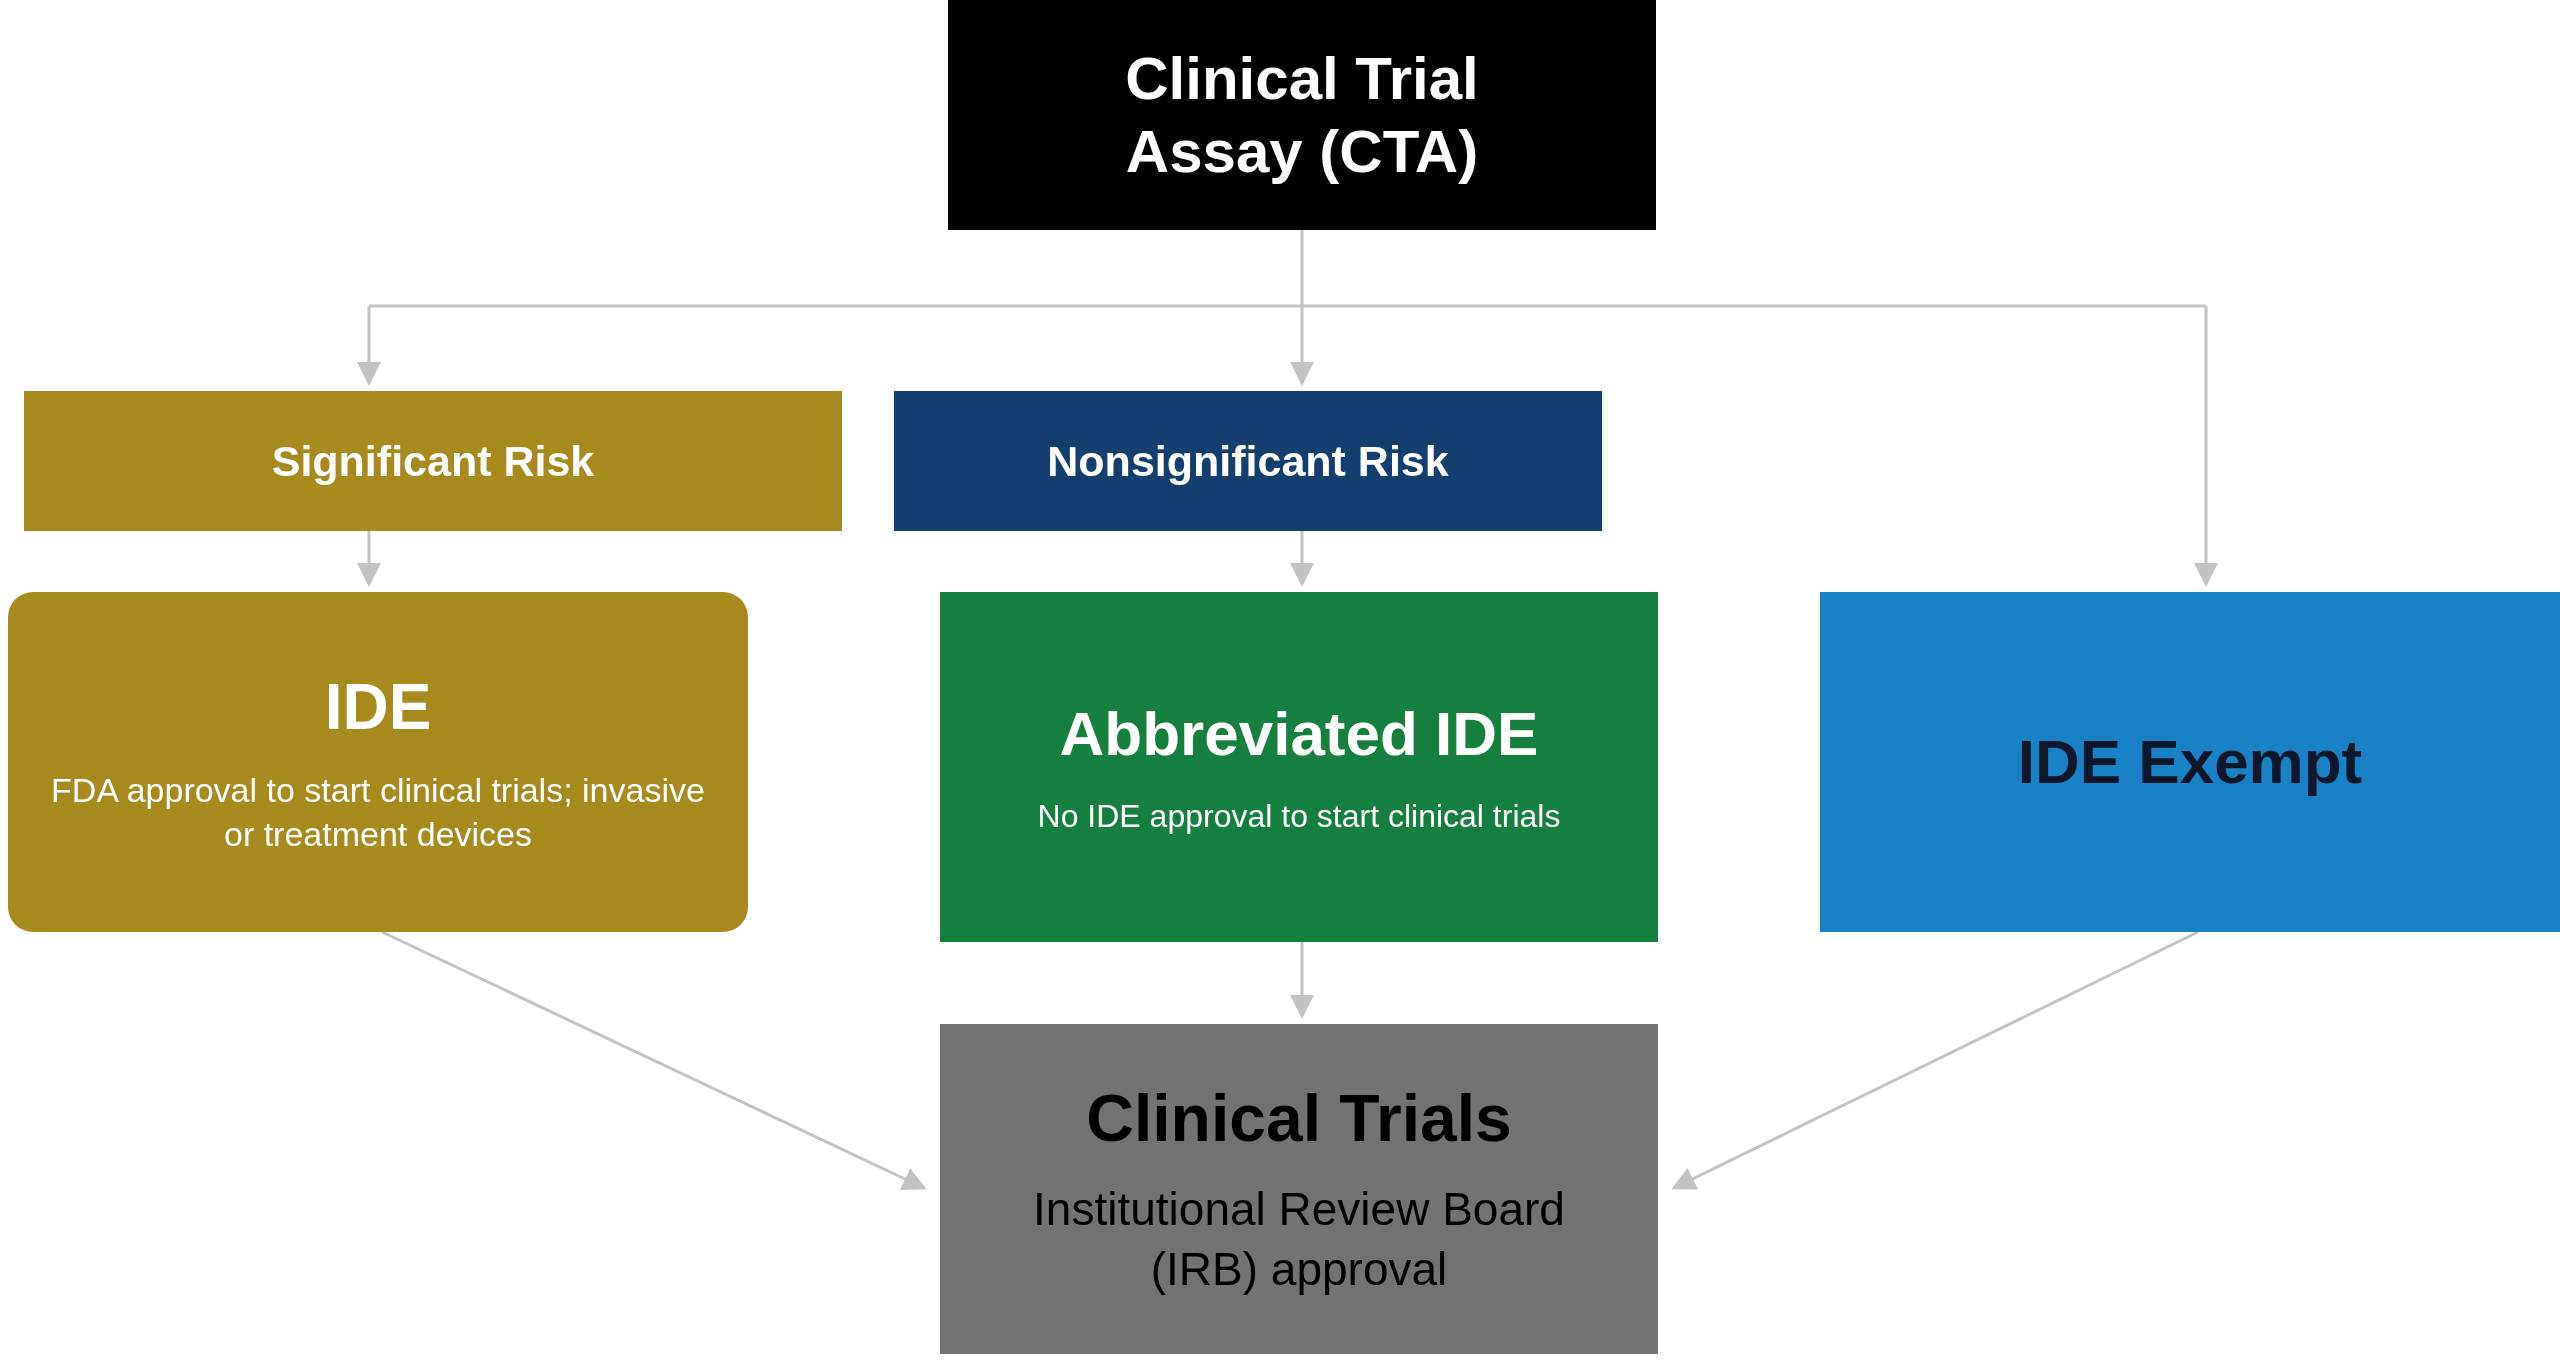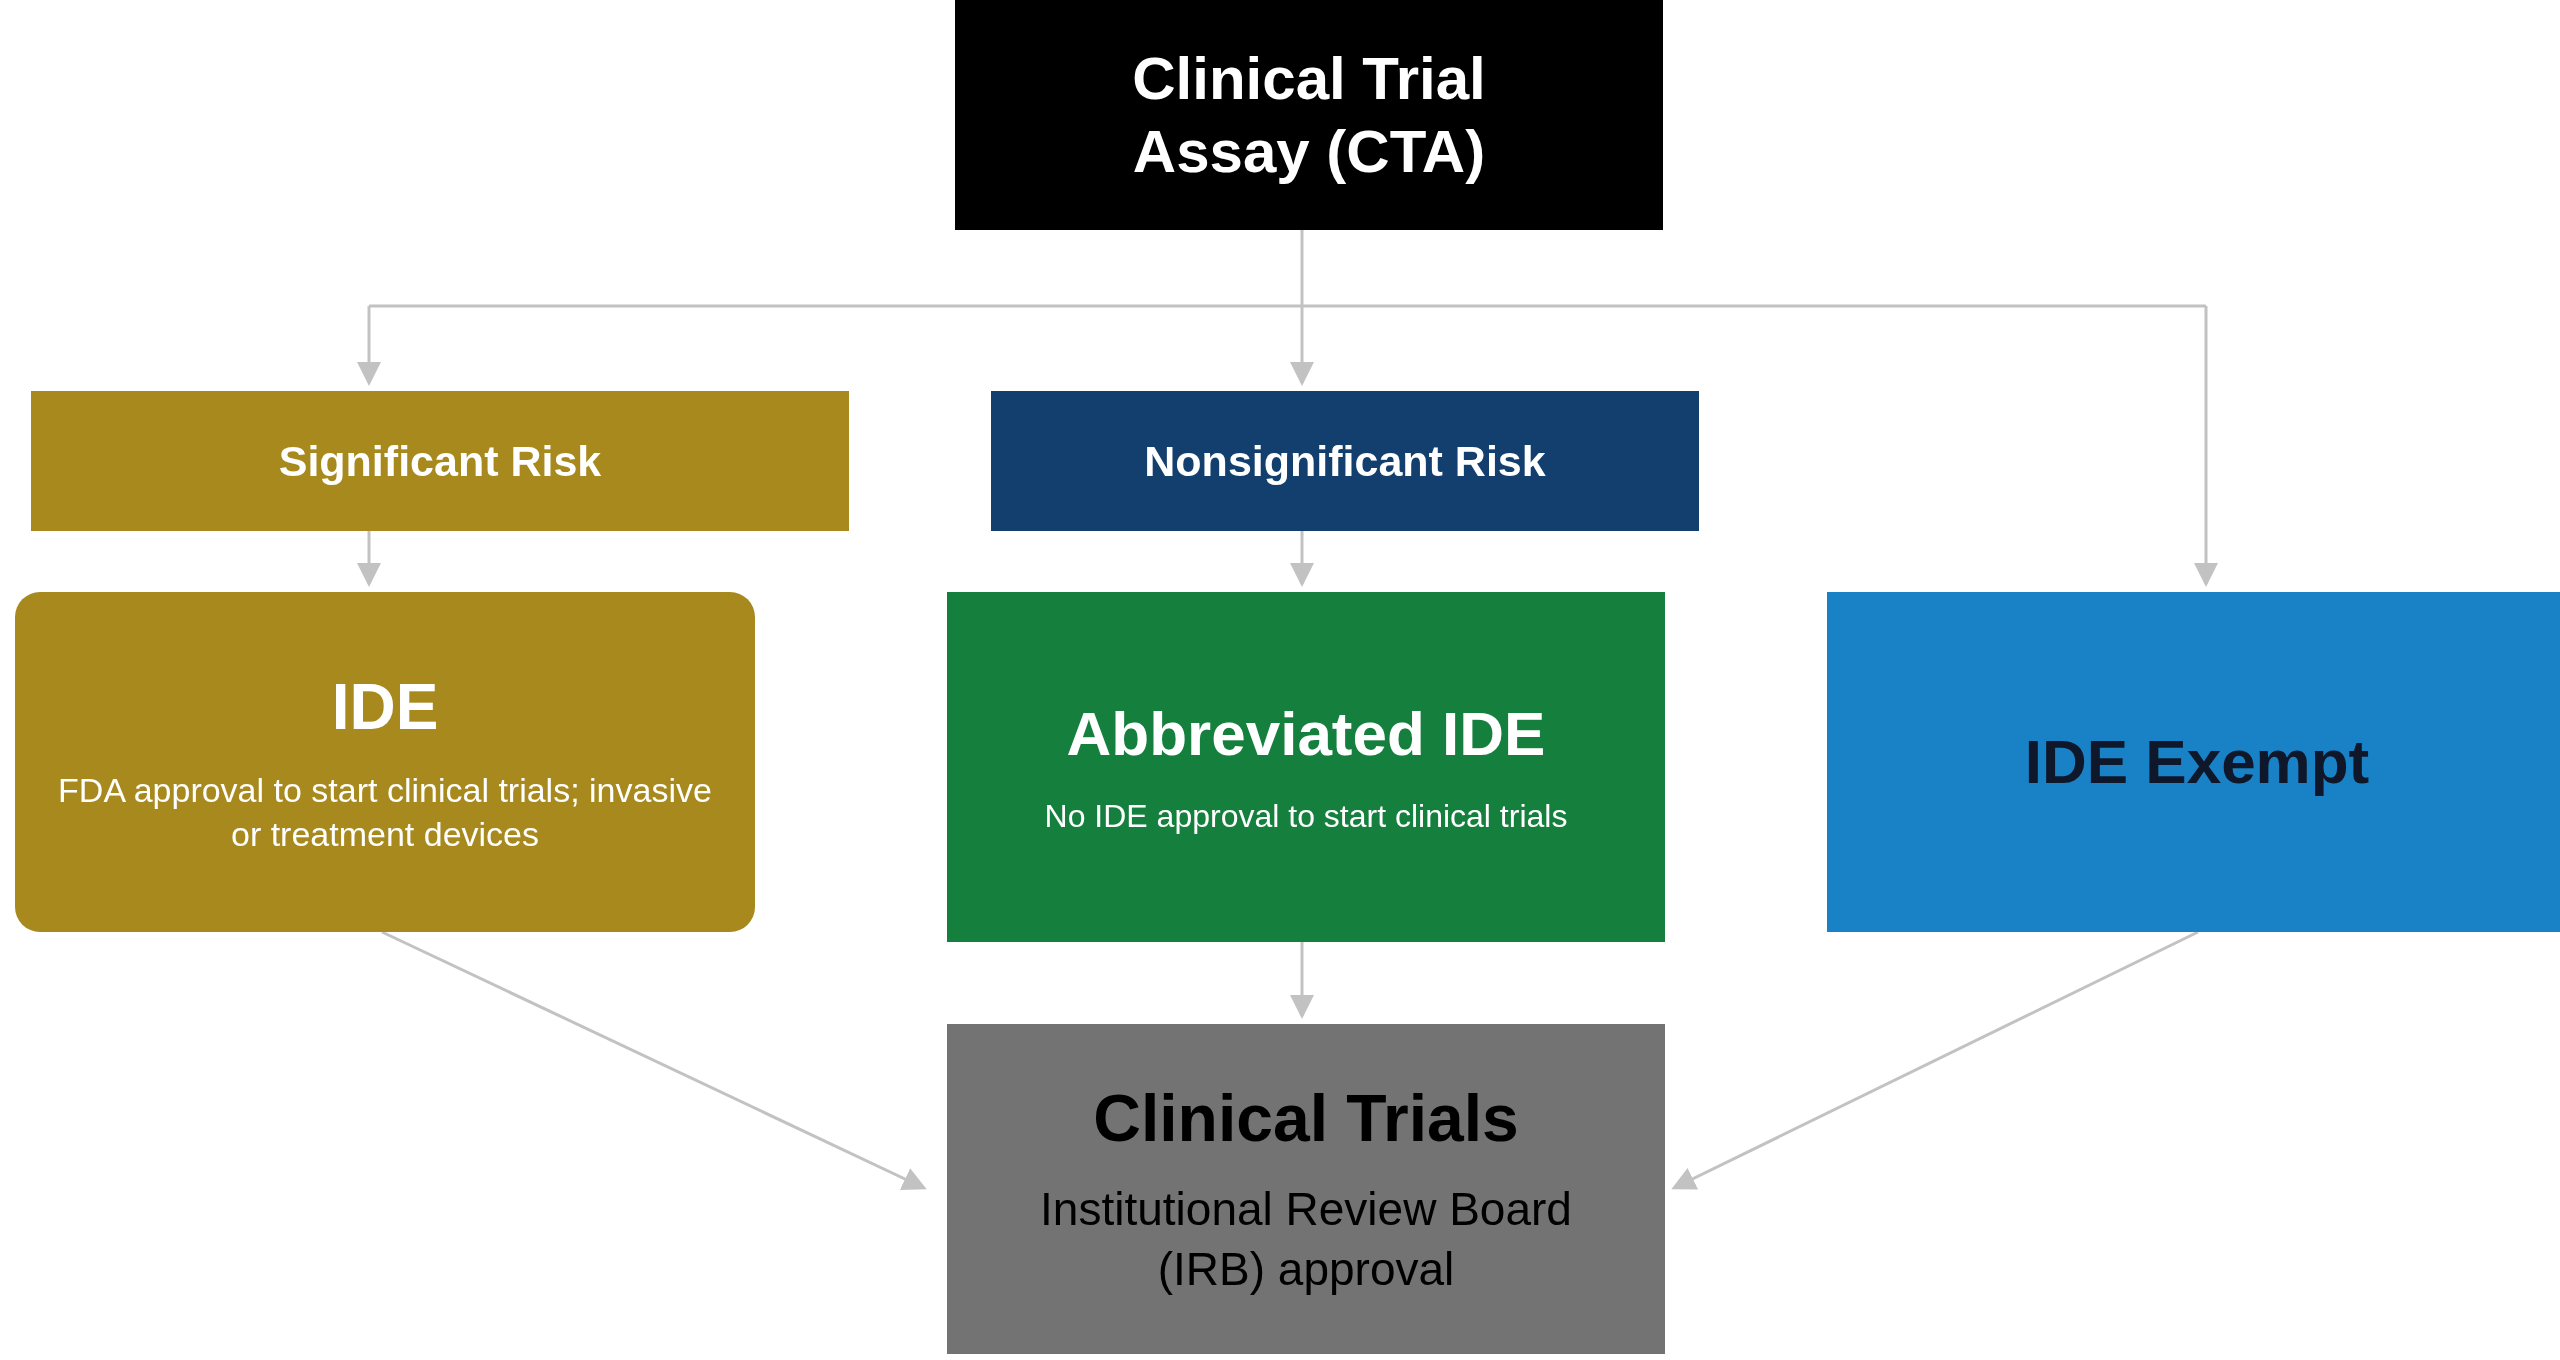--- a/index.html
+++ b/index.html
@@ -22,38 +22,37 @@
     width: 2560px;
     height: 1360px;
   }
   .node {
     position: absolute;
     display: flex;
     flex-direction: column;
     align-items: center;
     justify-content: center;
     text-align: center;
-    margin-left: 7px;
   }
   .node-title {
     font-weight: bold;
     white-space: pre-line;
     line-height: 1.22;
   }
   .node-desc {
     line-height: 1.3;
     font-weight: normal;
   }
   .cta    { left: 948px;  top: 0;      width: 708px; height: 230px; background: #000000; color: #ffffff; }
   .cta .node-title { font-size: 60px; }
 
   .sig    { left: 24px;    top: 391px;  width: 818px; height: 140px; background: #A8891E; color: #ffffff; }
   .sig .node-title { font-size: 43px; }
 
-  .nonsig { left: 984px;  top: 391px;  width: 708px; height: 140px; background: #123F6E; color: #ffffff; }
+  .nonsig { left: 894px;  top: 391px;  width: 708px; height: 140px; background: #123F6E; color: #ffffff; }
   .nonsig .node-title { font-size: 43px; }
 
   .ide    { left: 8px;    top: 592px;  width: 740px; height: 340px; background: #A8891E; color: #ffffff; padding: 0 38px; box-sizing: border-box; border-radius: 25px; }
   .ide .node-title { font-size: 64px; margin-bottom: 22px; }
   .ide .node-desc  { font-size: 34px; }
 
   .abbrev { left: 940px;  top: 592px;  width: 718px; height: 350px; background: #15803d; color: #ffffff; padding: 0 34px; box-sizing: border-box; }
   .abbrev .node-title { font-size: 62px; margin-bottom: 24px; }
   .abbrev .node-desc  { font-size: 32px; }
 

